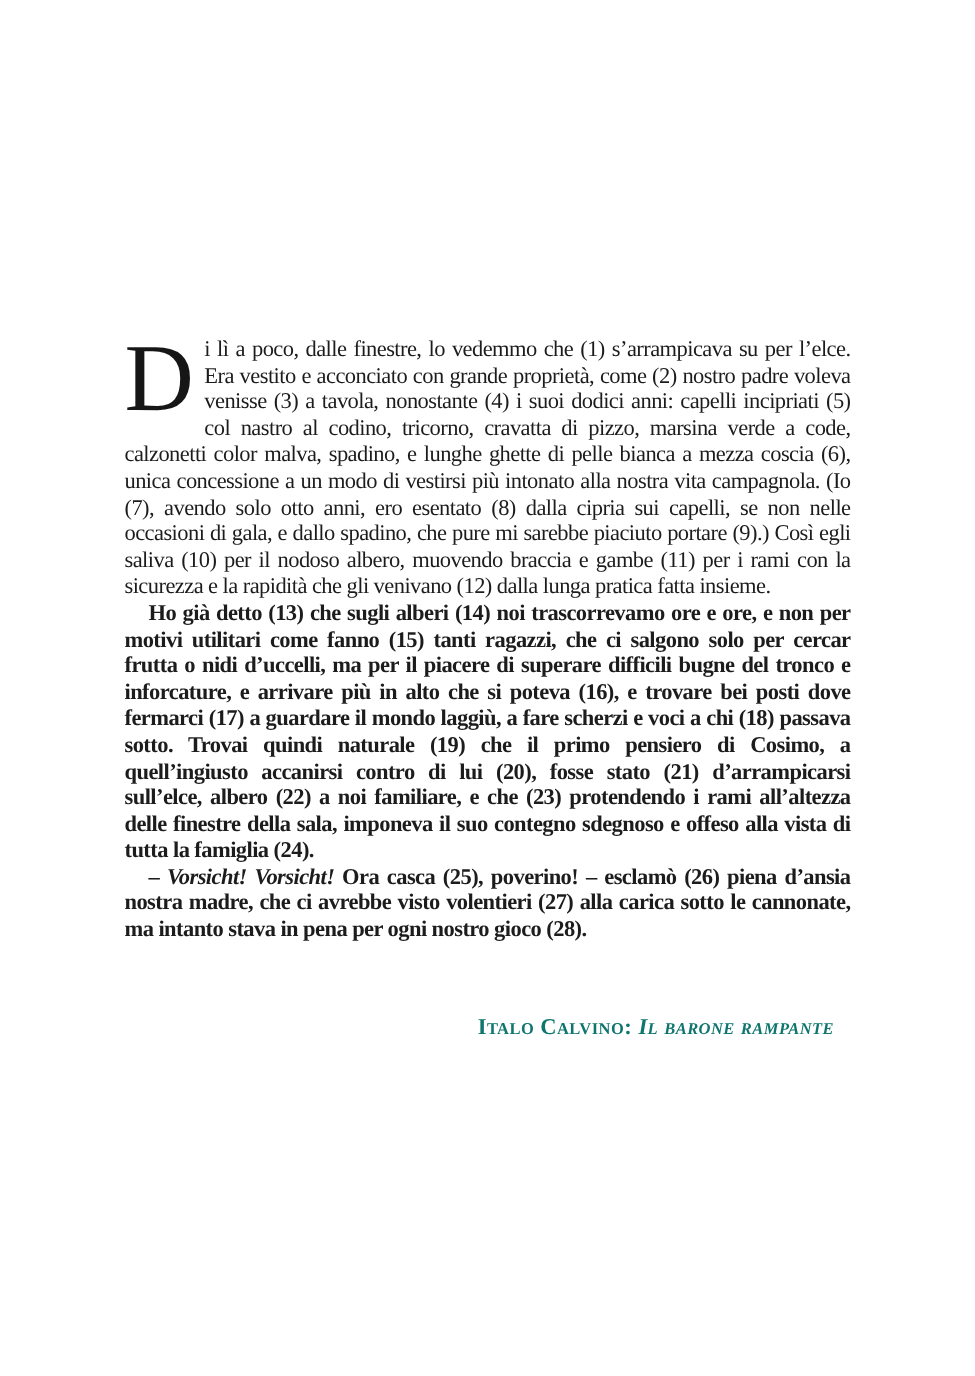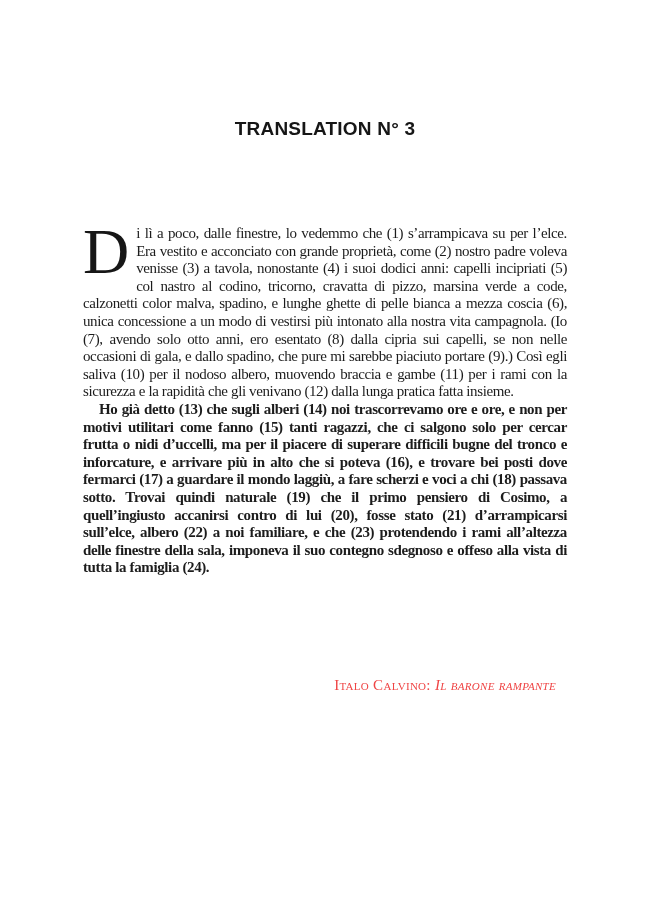--- a/index.html
+++ b/index.html
@@ -63,38 +63,39 @@
     font-style: italic;
   }
   .attribution {
     position: absolute;
     left: 83px;
     top: 677px;
     width: 473px;
     text-align: right;
     font-size: 15px;
     letter-spacing: 0.3px;
-    color: #ef4444;
+    color: #0f766e;
+    font-weight: bold;
   }
   .smallcaps {
     font-variant: small-caps;
   }
   .attribution .author {
     margin-right: 0.28em;
   }
 </style>
 </head>
 <body>
 
 <div class="page">
 
-  <h1 class="title">TRANSLATION N° 3</h1>
 
   <div class="body-text">
       <p class="para"><span class="dropcap">D</span><span class="seg">i lì a poco, dalle finestre, lo vedemmo che (1) s’arrampicava su per l’elce. Era vestito e acconciato con grande proprietà, come (2) nostro padre voleva venisse (3) a tavola, nonostante (4) i suoi dodici anni: capelli incipriati (5) col nastro al codino, tricorno, cravatta di pizzo, marsina verde a code, calzonetti color malva, spadino, e lunghe ghette di pelle bianca a mezza coscia (6), unica concessione a un modo di vestirsi più intonato alla nostra vita campagnola. (Io (7), avendo solo otto anni, ero esentato (8) dalla cipria sui capelli, se non nelle occasioni di gala, e dallo spadino, che pure mi sarebbe piaciuto portare (9).) Così egli saliva (10) per il nodoso albero, muovendo braccia e gambe (11) per i rami con la sicurezza e la rapidità che gli venivano (12) dalla lunga pratica fatta insieme.</span></p>
       <p class="para indent"><span class="seg">Ho già detto (13) che sugli alberi (14) noi trascorrevamo ore e ore, e non per motivi utilitari come fanno (15) tanti ragazzi, che ci salgono solo per cercar frutta o nidi d’uccelli, ma per il piacere di superare difficili bugne del tronco e inforcature, e arrivare più in alto che si poteva (16), e trovare bei posti dove fermarci (17) a guardare il mondo laggiù, a fare scherzi e voci a chi (18) passava sotto. Trovai quindi naturale (19) che il primo pensiero di Cosimo, a quell’ingiusto accanirsi contro di lui (20), fosse stato (21) d’arrampicarsi sull’elce, albero (22) a noi familiare, e che (23) protendendo i rami all’altezza delle finestre della sala, imponeva il suo contegno sdegnoso e offeso alla vista di tutta la famiglia (24).</span></p>
+      <p class="para indent"><span class="seg">– </span><span class="seg italic">Vorsicht! Vorsicht!</span><span class="seg"> Ora casca (25), poverino! – esclamò (26) piena d’ansia nostra madre, che ci avrebbe visto volentieri (27) alla carica sotto le cannonate, ma intanto stava in pena per ogni nostro gioco (28).</span></p>
     </div>
 
   <div class="attribution">
     <span class="smallcaps author">Italo Calvino:</span><span class="smallcaps italic">Il barone rampante</span>
   </div>
 
 </div>
 
 </body></html>

